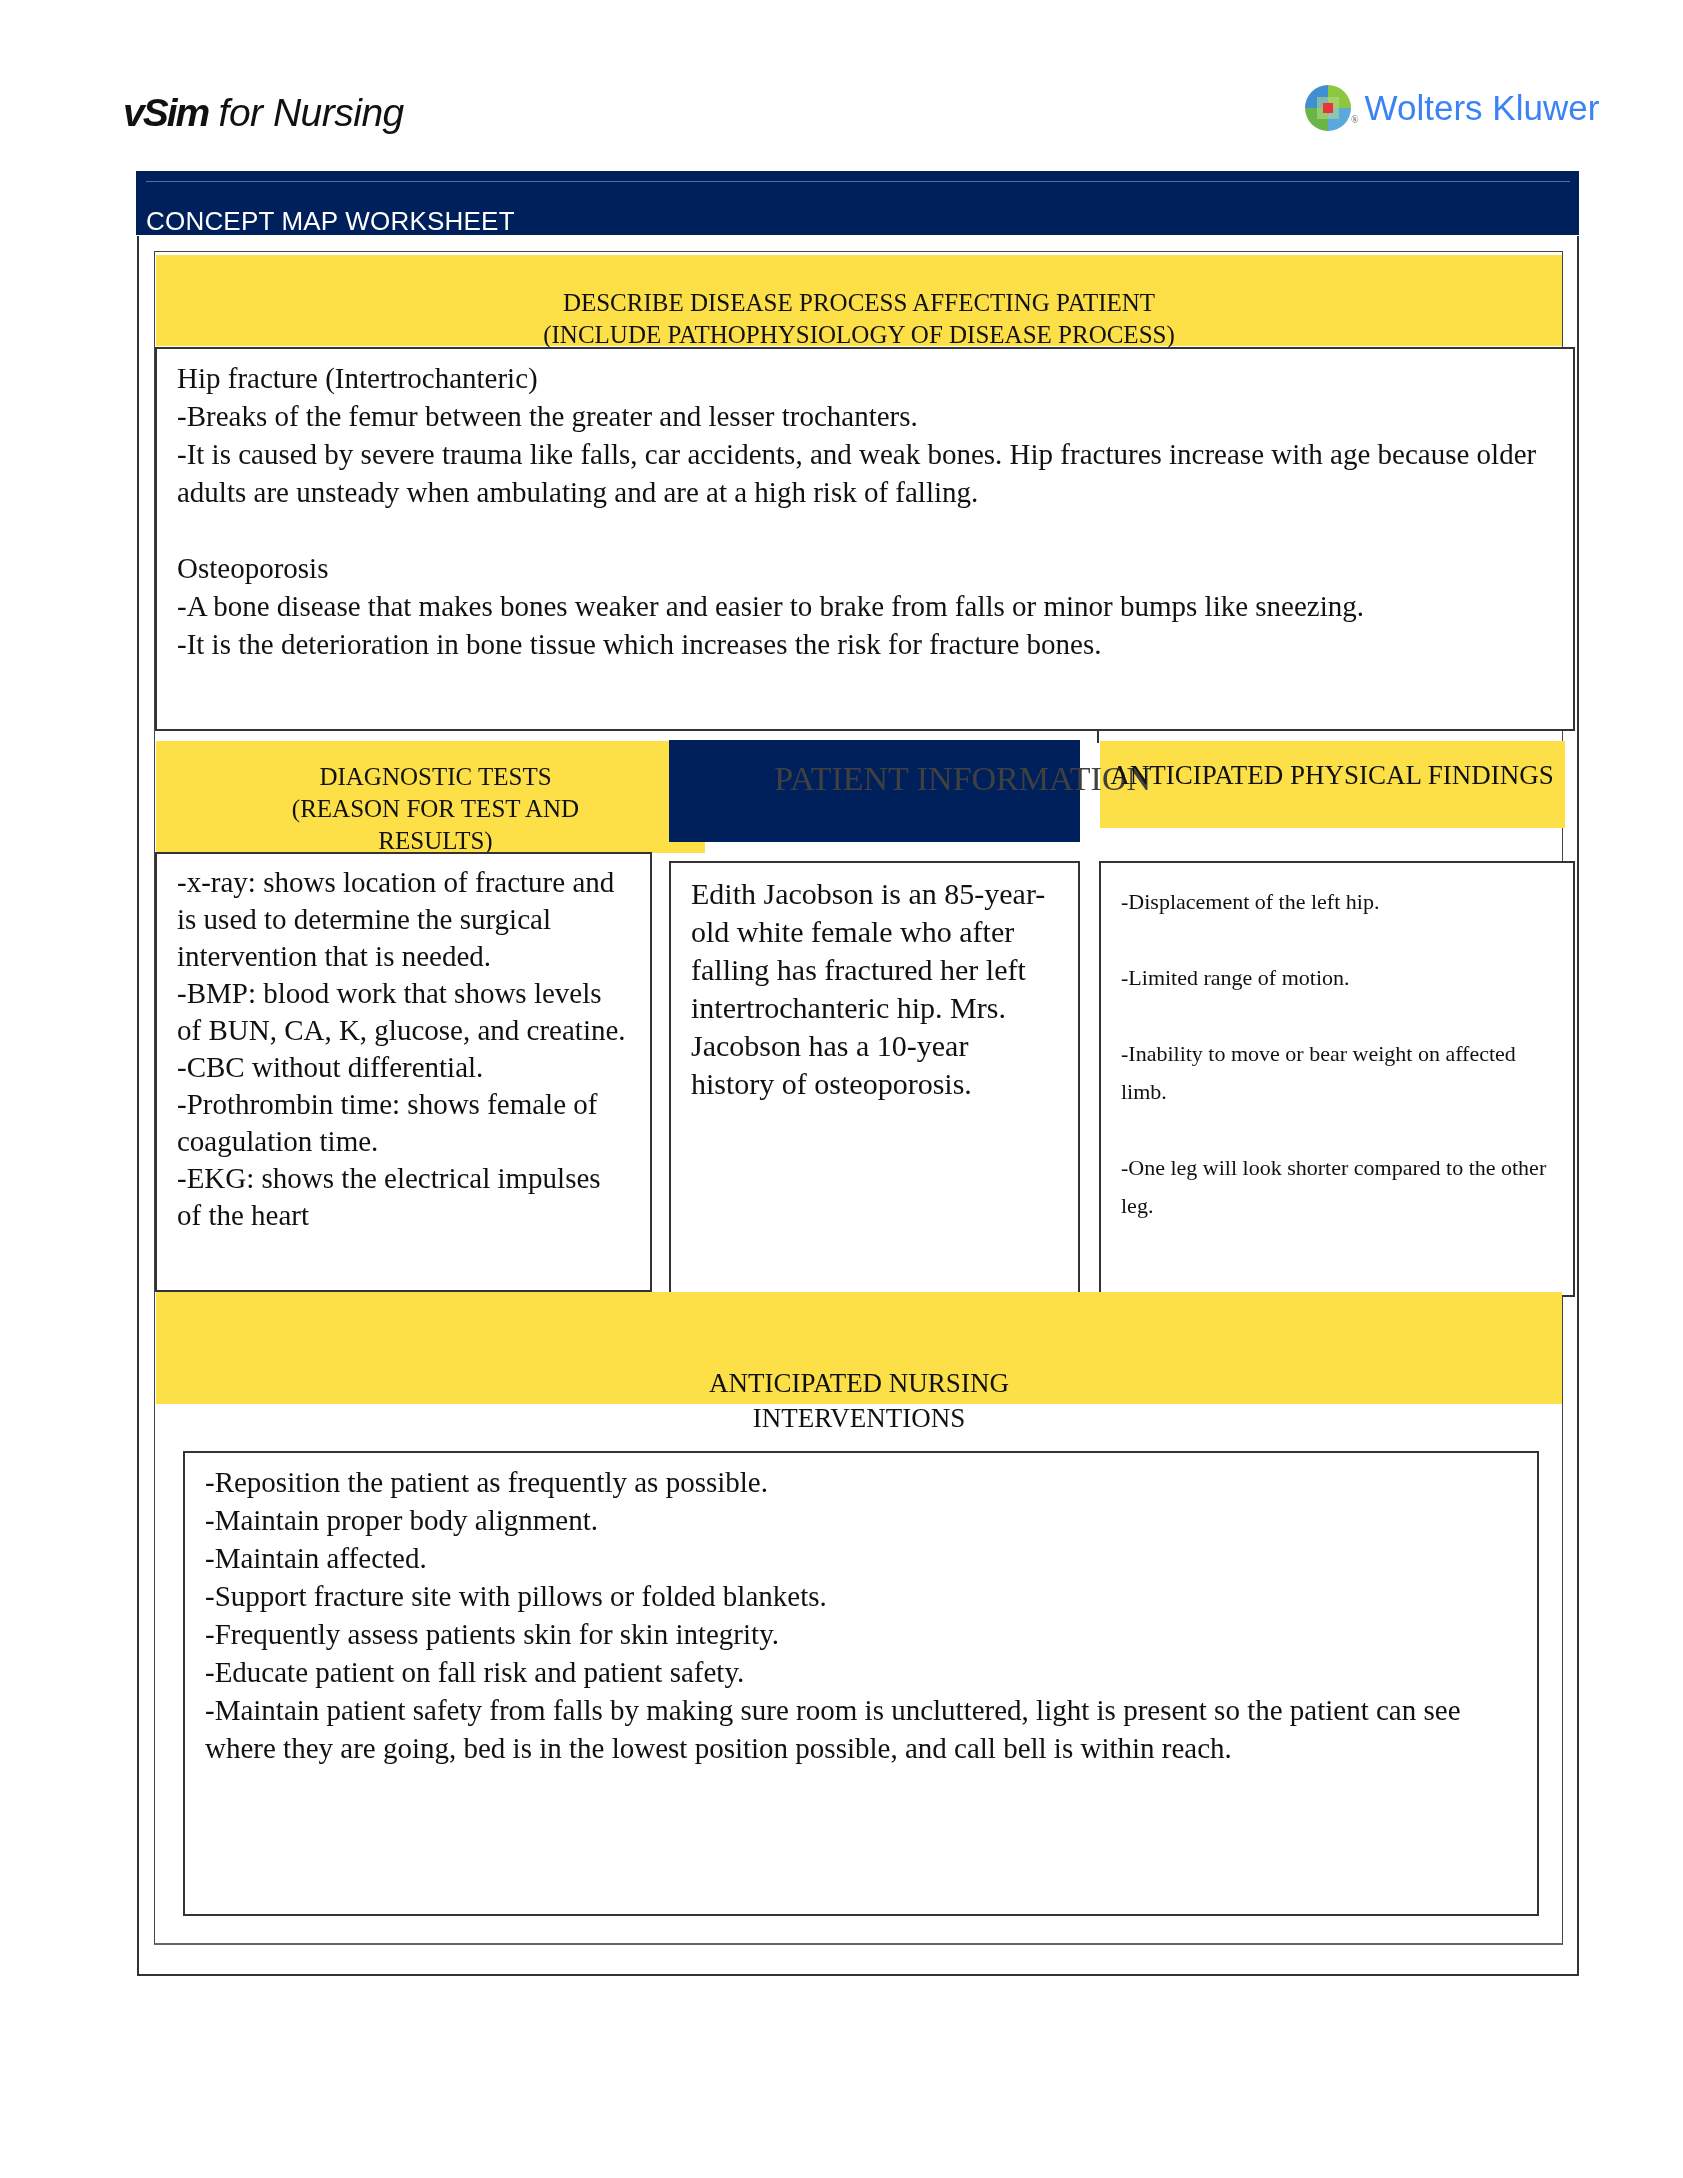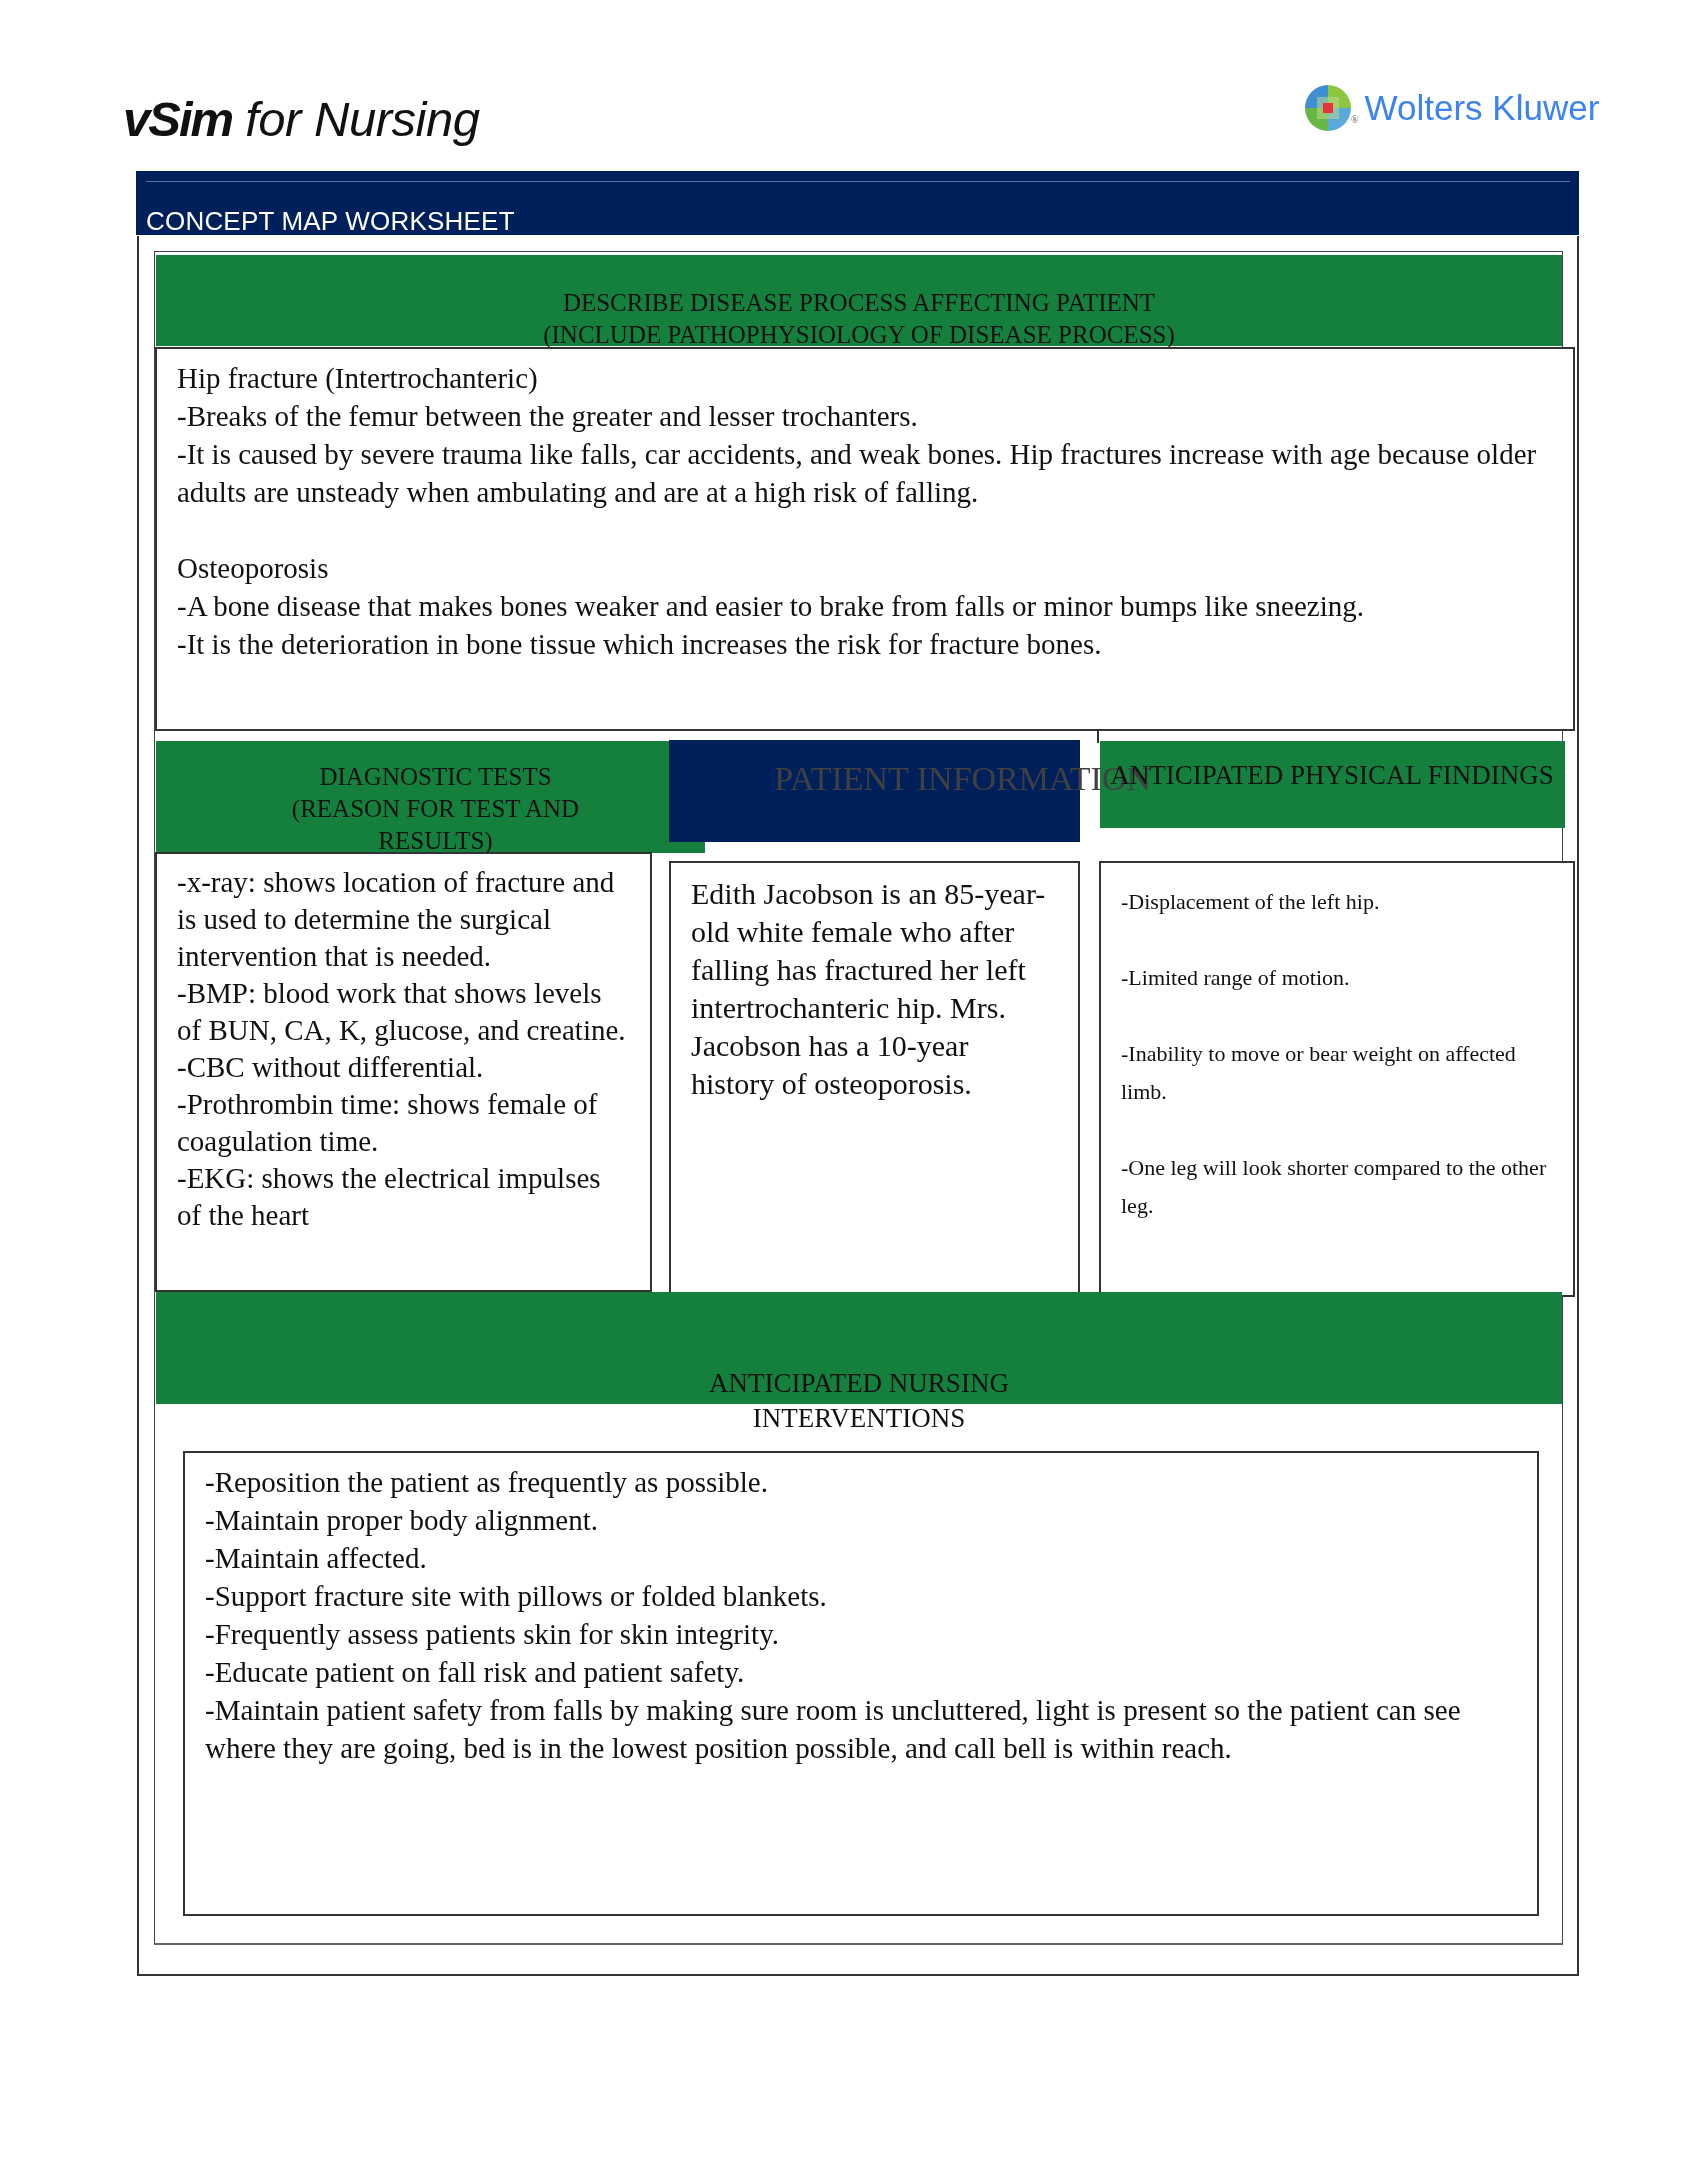--- a/index.html
+++ b/index.html
@@ -2,21 +2,21 @@
 <html><head>
 <meta charset="utf-8">
 <style>
   * { box-sizing: border-box; margin: 0; padding: 0; }
   html, body { width: 1683px; height: 2178px; background: #ffffff; overflow: hidden; }
   body { position: relative; font-family: "Liberation Serif", serif; color: #111; }
 
   .abs { position: absolute; }
 
   
-  .vsim-logo { left: 123px; top: 91px; font-family: "Liberation Sans", sans-serif; font-size: 49px; color: #111; letter-spacing: -0.5px; white-space: nowrap; }
+  .vsim-logo { left: 123px; top: 91px; font-family: "Liberation Sans", sans-serif; font-size: 39px; color: #111; letter-spacing: -0.5px; white-space: nowrap; }
   .vsim-logo .v { font-weight: bold; font-style: italic; letter-spacing: -2px; }
   .vsim-logo .rest { font-style: italic; font-weight: normal; }
 
   .wk-logo { left: 1305px; top: 85px; display: flex; align-items: center; gap: 6px; }
   .wk-globe { width: 46px; height: 46px; border-radius: 50%; position: relative; overflow: hidden;
     background: radial-gradient(circle at 50% 50%, #e8323c 0 5px, transparent 6px),
                 conic-gradient(#8dc63f 0 25%, #5aa9dd 0 50%, #6ab547 0 75%, #3f8fd2 0 100%); }
   .wk-globe::after { content: ""; position: absolute; left: 12px; top: 12px; width: 22px; height: 22px; background: #b9dd8a; opacity: 0.55; }
   .wk-globe::before { content: ""; position: absolute; left: 18px; top: 18px; width: 10px; height: 10px; background: #e8323c; z-index: 2; }
   .wk-text { font-family: "Liberation Sans", sans-serif; font-size: 35px; color: #3b82f6; white-space: nowrap; }
@@ -24,21 +24,21 @@
 
   
   .banner { left: 136px; top: 171px; width: 1443px; height: 64px; background: #00205b; }
   .banner-line { left: 146px; top: 181px; width: 1424px; height: 1px; background: #5a6f9a; }
   .banner-title { left: 146px; top: 206px; font-family: "Liberation Sans", sans-serif; font-size: 26px; color: #ffffff; white-space: nowrap; letter-spacing: 0.2px; }
 
   
   .outer-frame { left: 137px; top: 236px; width: 1442px; height: 1740px; border: 2px solid #333; border-top: none; }
   .inner-frame { left: 154px; top: 251px; width: 1409px; height: 1694px; border: 1px solid #444; border-bottom: 2px solid #666; }
 
-  .green { background: #15803d; }
+  .green { background: #fde047; }
   .box { border: 2px solid #333; background: #fff; }
 
   .sec-head { text-align: center; font-size: 25px; line-height: 32px; color: #111; }
 
   
   .disease-head { left: 156px; top: 255px; width: 1406px; height: 91px; }
   .disease-head .sec-head { position: absolute; left: 0; right: 0; top: 32px; }
   .disease-body { left: 155px; top: 347px; width: 1420px; height: 384px; padding: 10px 20px; font-size: 29px; line-height: 38px; }
   .disease-body p { white-space: pre-wrap; }
 

